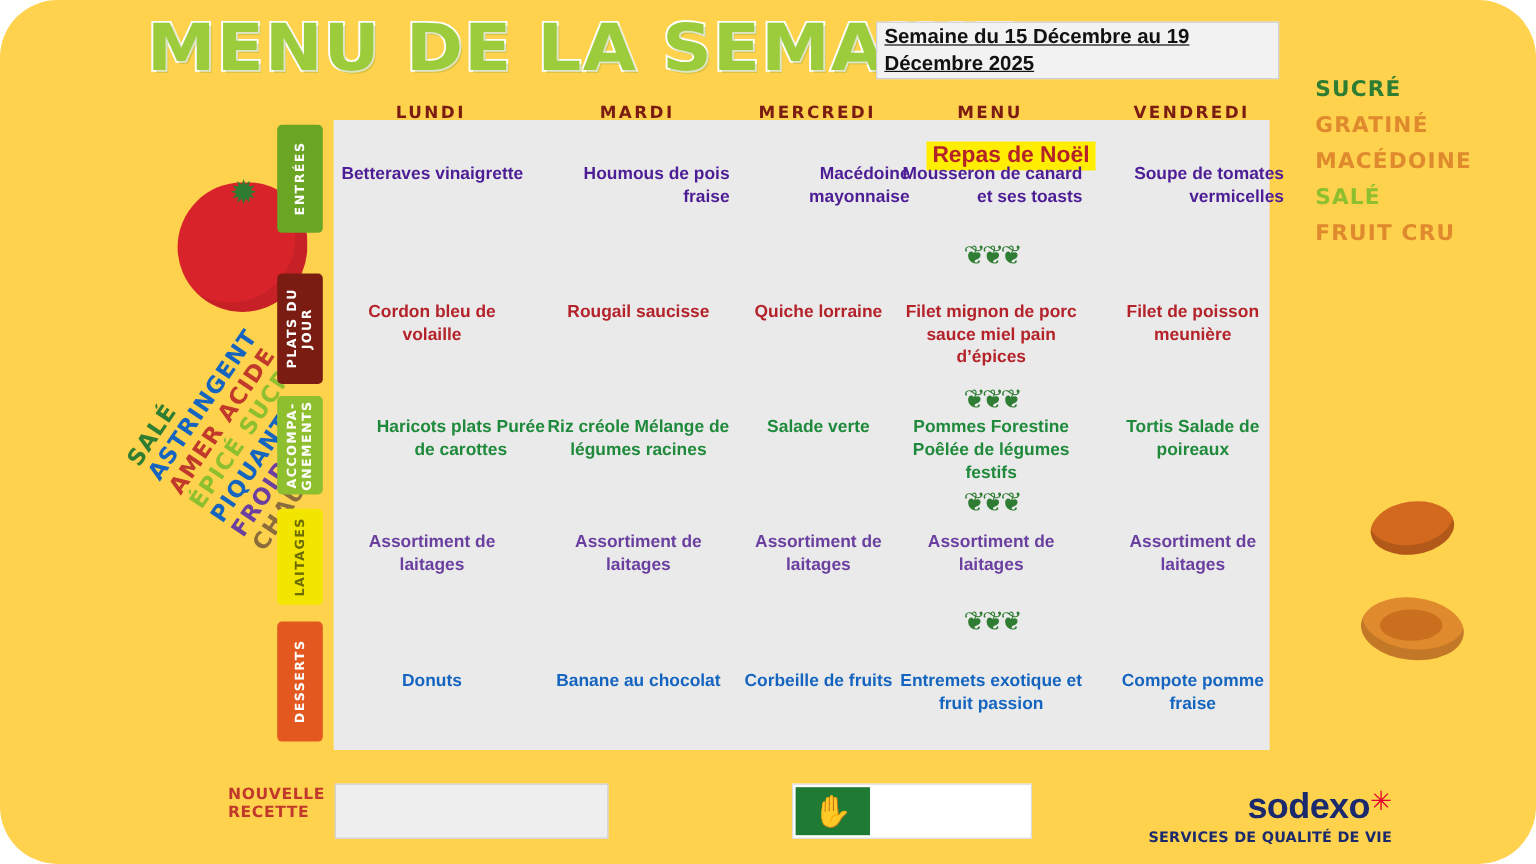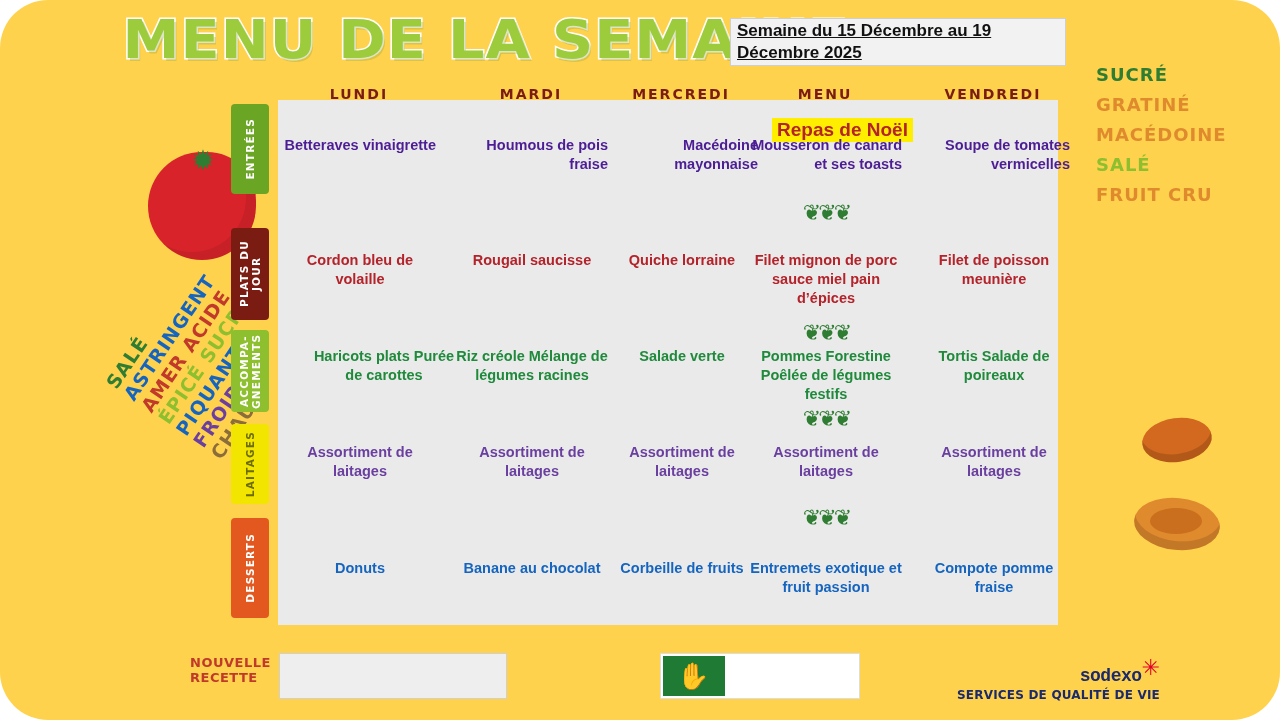--- a/index.html
+++ b/index.html
@@ -186,23 +186,23 @@
     line-height: 19px;
     padding-left: 5px;
     letter-spacing: 0.2px;
   }
   #sodexo {
     position: absolute;
     right: 120px; top: 655px;
     text-align: right;
   }
   #sodexo-name {
-    font-family: Liberation Mono, monospace;
-    font-weight: bold;
-    font-size: 18px;
+    font-family: Liberation Sans, sans-serif;
+    font-weight: bold;
+    font-size: 30px;
     color: #1a2a6c;
     letter-spacing: -0.5px;
   }
   #sodexo-star {
     color: #e4002b; font-size: 22px; vertical-align: super;
   }
   #sodexo-tag {
     font-family: "DejaVu Sans", sans-serif;
     font-weight: bold;
     font-size: 12px;

